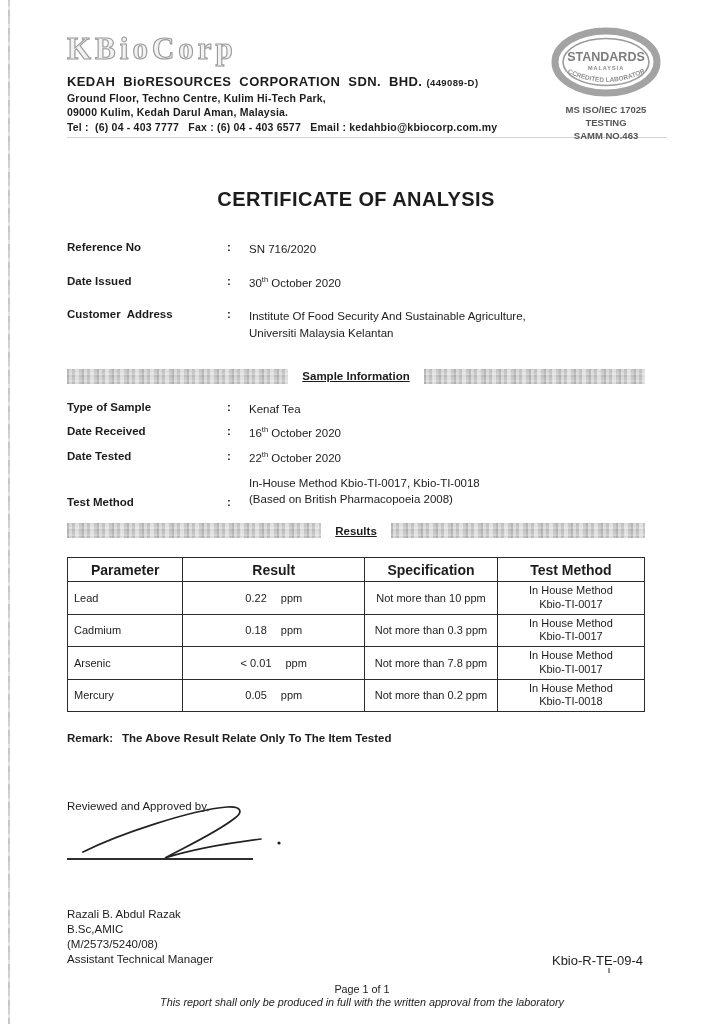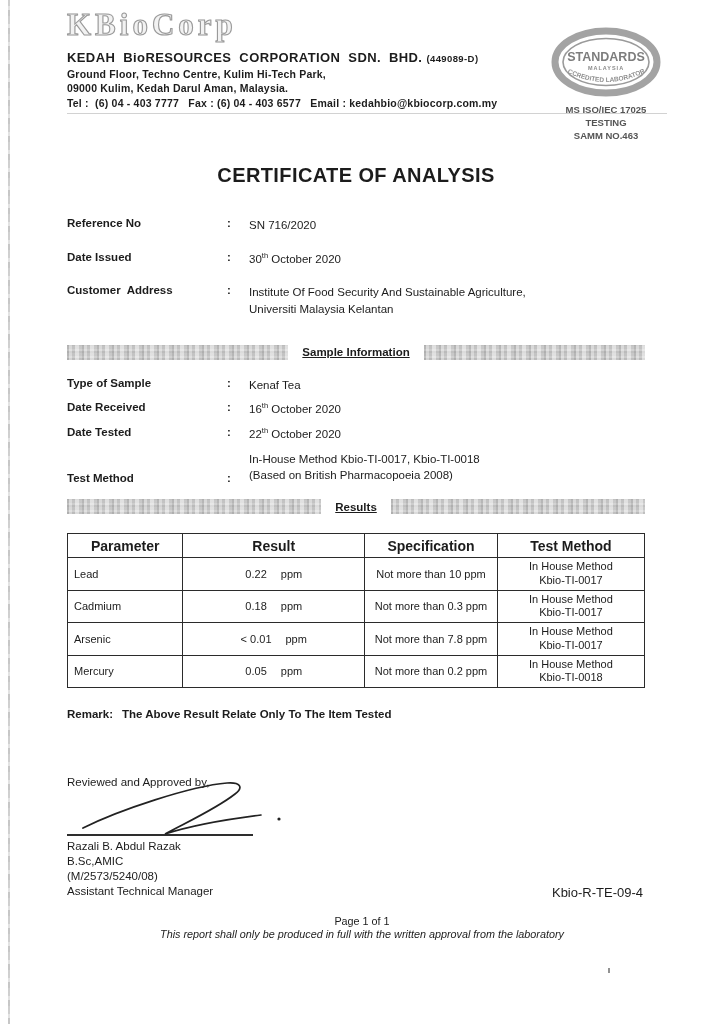--- a/index.html
+++ b/index.html
@@ -25,21 +25,21 @@
     position: absolute;
     left: 608px; top: 968px;
     width: 2px; height: 5px;
     background: #777;
     opacity: .8;
   }
 
   .content { margin-left: 67px; width: 578px; }
 
   
-  .header-block { padding-top: 8px; }
+  .header-block { padding-top: 32px; }
   .logo-text {
     font-family: "Liberation Serif", serif;
     font-size: 31px;
     font-weight: 700;
     letter-spacing: 4px;
     color: #f2f2f2;
     -webkit-text-stroke: 1.1px #9a9a9a;
     text-shadow: 0 0 1px #bdbdbd;
     line-height: 1.1;
   }
@@ -139,21 +139,21 @@
   .cell-method { text-align: center; font-size: 10.8px; line-height: 1.25; margin-top: 13px; }
 
   
   .remark-line { margin-top: 20px; font-size: 11.5px; font-weight: 700; }
   .remark-label { margin-right: 9px; margin-top: 28px; }
 
   
   .approved-line { margin-top: 56px; font-size: 11.5px; }
   .signature-svg { display: block; margin-top: -10px; margin-left: 2px; }
   .signature-rule { width: 186px; height: 1.4px; background: #2e2e2e; margin-top: -6px; }
-  .sig-footer-row { display: flex; justify-content: space-between; align-items: flex-end; }
+  .sig-footer-row { display: flex; justify-content: space-between; align-items: flex-end; margin-top: 44px; }
   .sig-name-block { margin-top: 3px; font-size: 11.5px; line-height: 1.33; }
   .doc-code { font-size: 13px; padding-right: 2px; }
 
   
   .footer-center { margin-top: 15px; text-align: center; font-size: 10.8px; }
   .footer-disclaimer {
     margin-top: 1px;
     text-align: center;
     font-size: 10.8px;
     font-style: italic;

